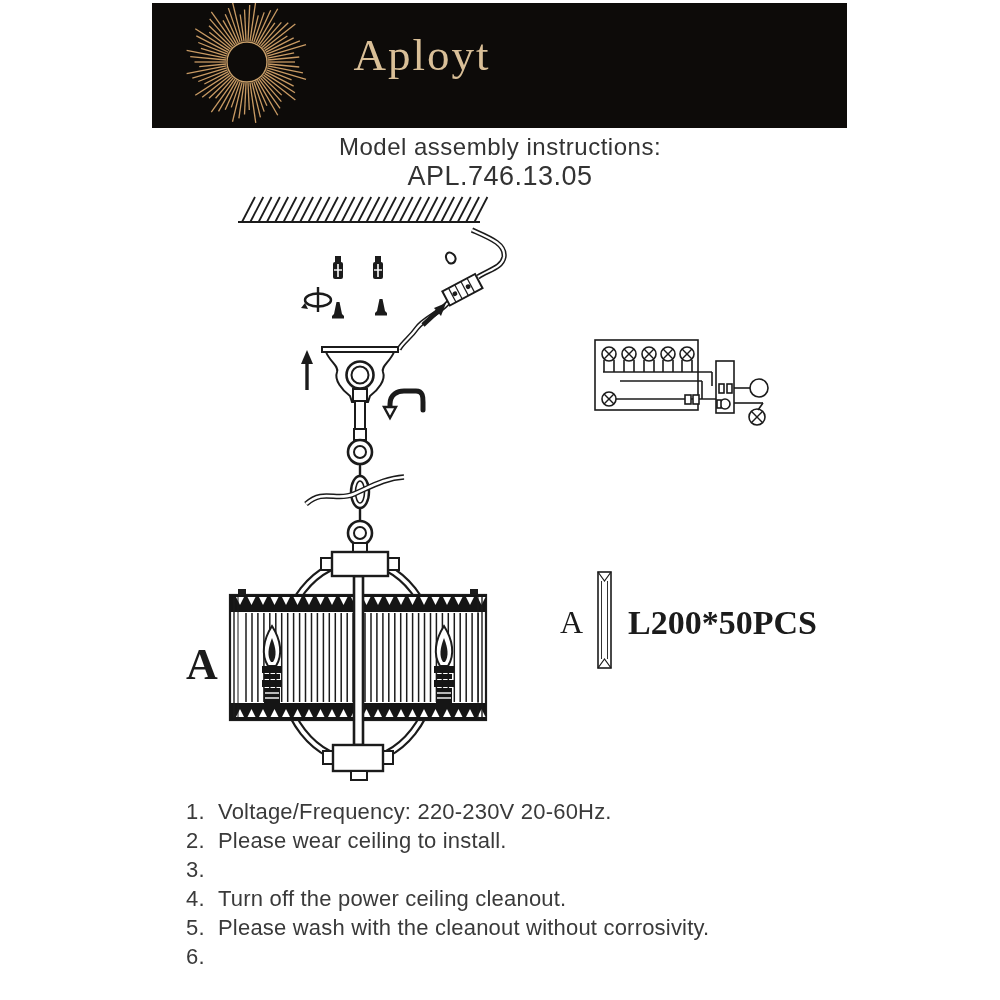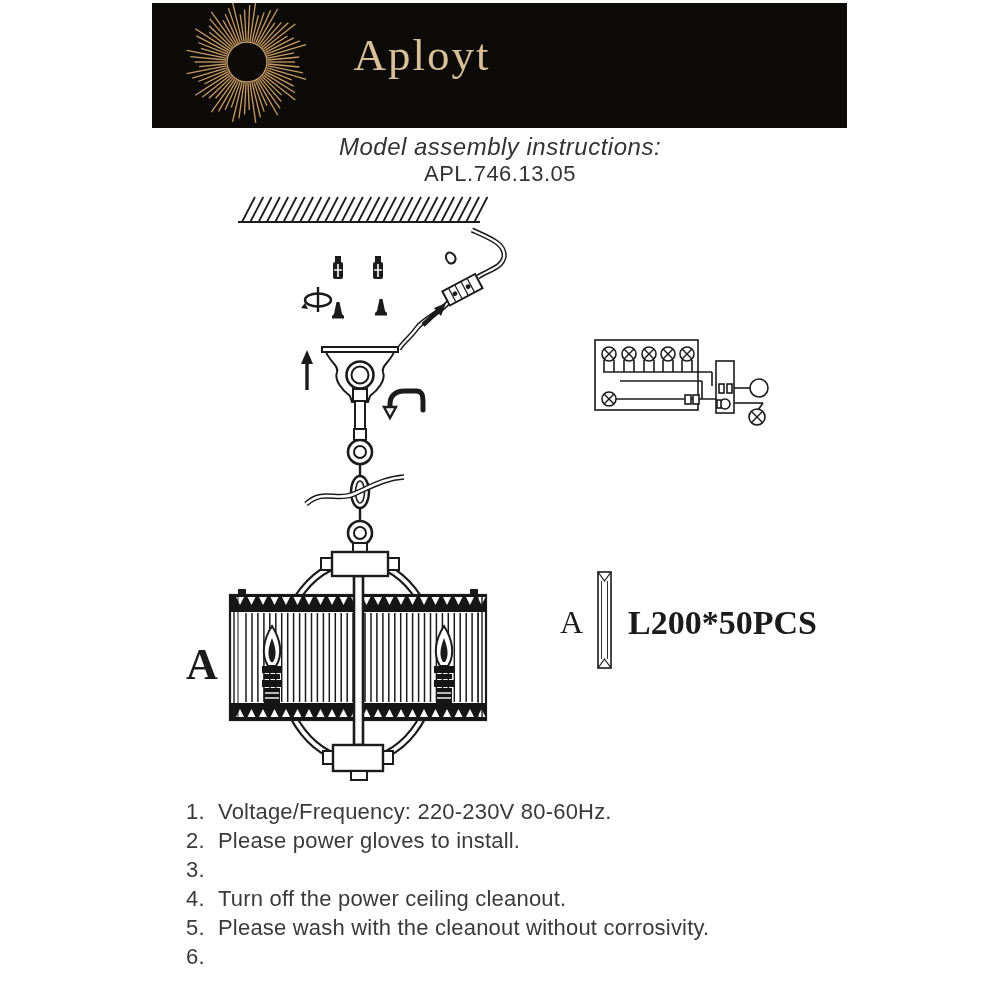--- a/index.html
+++ b/index.html
@@ -4,23 +4,23 @@
 <style>
   html,body{margin:0;padding:0;background:#fff;}
   .page{position:relative;width:990px;height:1000px;background:#ffffff;overflow:hidden;
         font-family:"Liberation Sans",sans-serif;color:#343434;}
   .banner{position:absolute;left:152px;top:3px;width:695px;height:125px;background:#0d0b09;}
   .banner svg{position:absolute;left:0;top:0;}
   .brand{position:absolute;left:160px;top:26px;width:220px;text-align:center;
          font-family:"Liberation Serif",serif;font-size:45px;font-weight:400;
          color:#d9bf97;letter-spacing:2px;}
   .title{position:absolute;left:0;top:133px;width:1000px;text-align:center;
-         font-size:24px;letter-spacing:0.5px;color:#333333;font-style:italic;}
+         font-size:24px;letter-spacing:0.5px;color:#333333;}
   .model{position:absolute;left:0;top:161px;width:1000px;text-align:center;
-         font-size:22px;letter-spacing:0.5px;color:#333333;}
+         font-size:27px;letter-spacing:0.5px;color:#333333;}
   .diagram-svg{position:absolute;left:150px;top:190px;}
   .instructions{position:absolute;left:186px;top:799px;width:640px;}
   .instr-row{position:relative;height:29px;font-size:22px;color:#3a3a3a;letter-spacing:0.2px;}
   .instr-num{position:absolute;left:0;top:0;}
   .instr-text{position:absolute;left:32px;top:0;white-space:nowrap;}
   .t-serif-big{font-family:"Liberation Serif",serif;font-weight:bold;font-size:44px;fill:#1b1b1b;}
   .t-serif-mid{font-family:"Liberation Serif",serif;font-weight:normal;font-size:32px;fill:#1b1b1b;}
   .t-serif-qty{font-family:"Liberation Serif",serif;font-weight:600;font-size:34px;fill:#1b1b1b;}
 </style>
 </head>
@@ -444,25 +444,25 @@
       <line x1="734" y1="388" x2="750" y2="388"></line>
       <circle cx="759" cy="388" r="9"></circle>
       <line x1="734" y1="403" x2="763" y2="403"></line>
       <line x1="763" y1="403" x2="758" y2="410"></line>
     </g>
   </svg>
 
   <div class="instructions">
     <div class="instr-row">
       <span class="instr-num">1.</span>
-      <span class="instr-text">Voltage/Frequency: 220-230V 80-60Hz.</span>
+      <span class="instr-text">Voltage/Frequency: 220-230V 20-60Hz.</span>
     </div>
     <div class="instr-row">
       <span class="instr-num">2.</span>
-      <span class="instr-text">Please power gloves to install.</span>
+      <span class="instr-text">Please wear ceiling to install.</span>
     </div>
     <div class="instr-row">
       <span class="instr-num">3.</span>
     </div>
     <div class="instr-row">
       <span class="instr-num">4.</span>
       <span class="instr-text">Turn off the power ceiling cleanout.</span>
     </div>
     <div class="instr-row">
       <span class="instr-num">5.</span>

